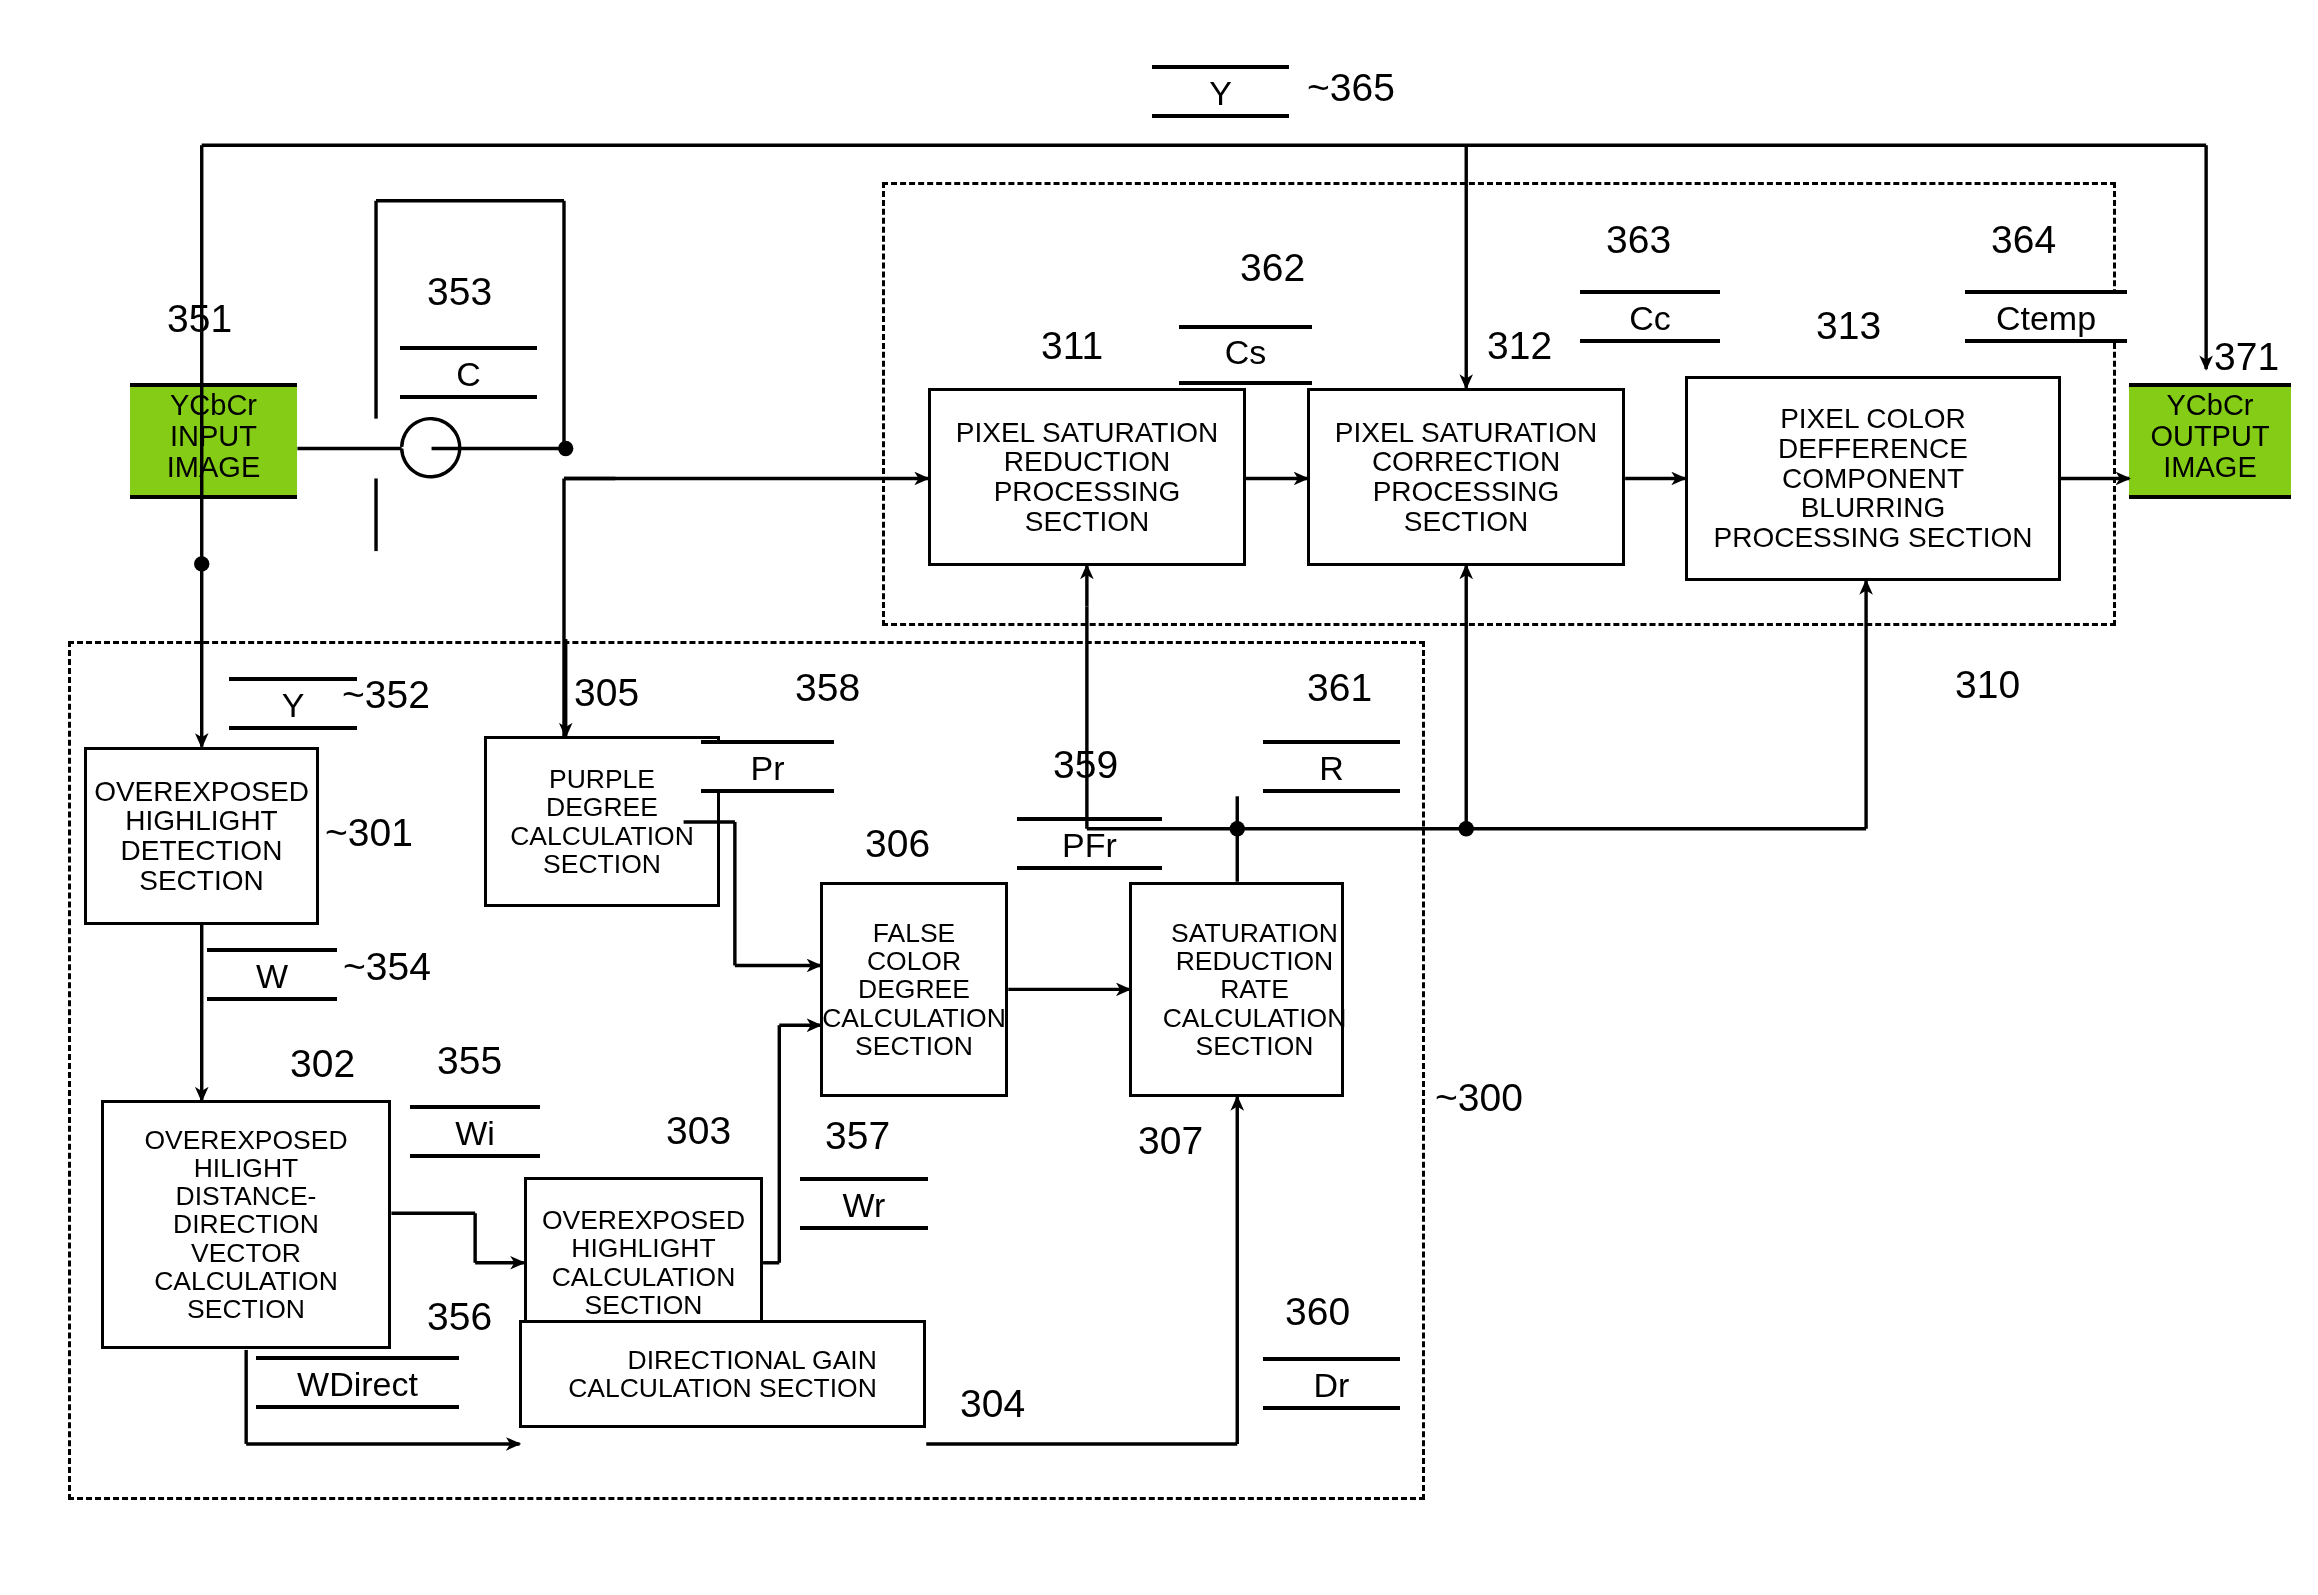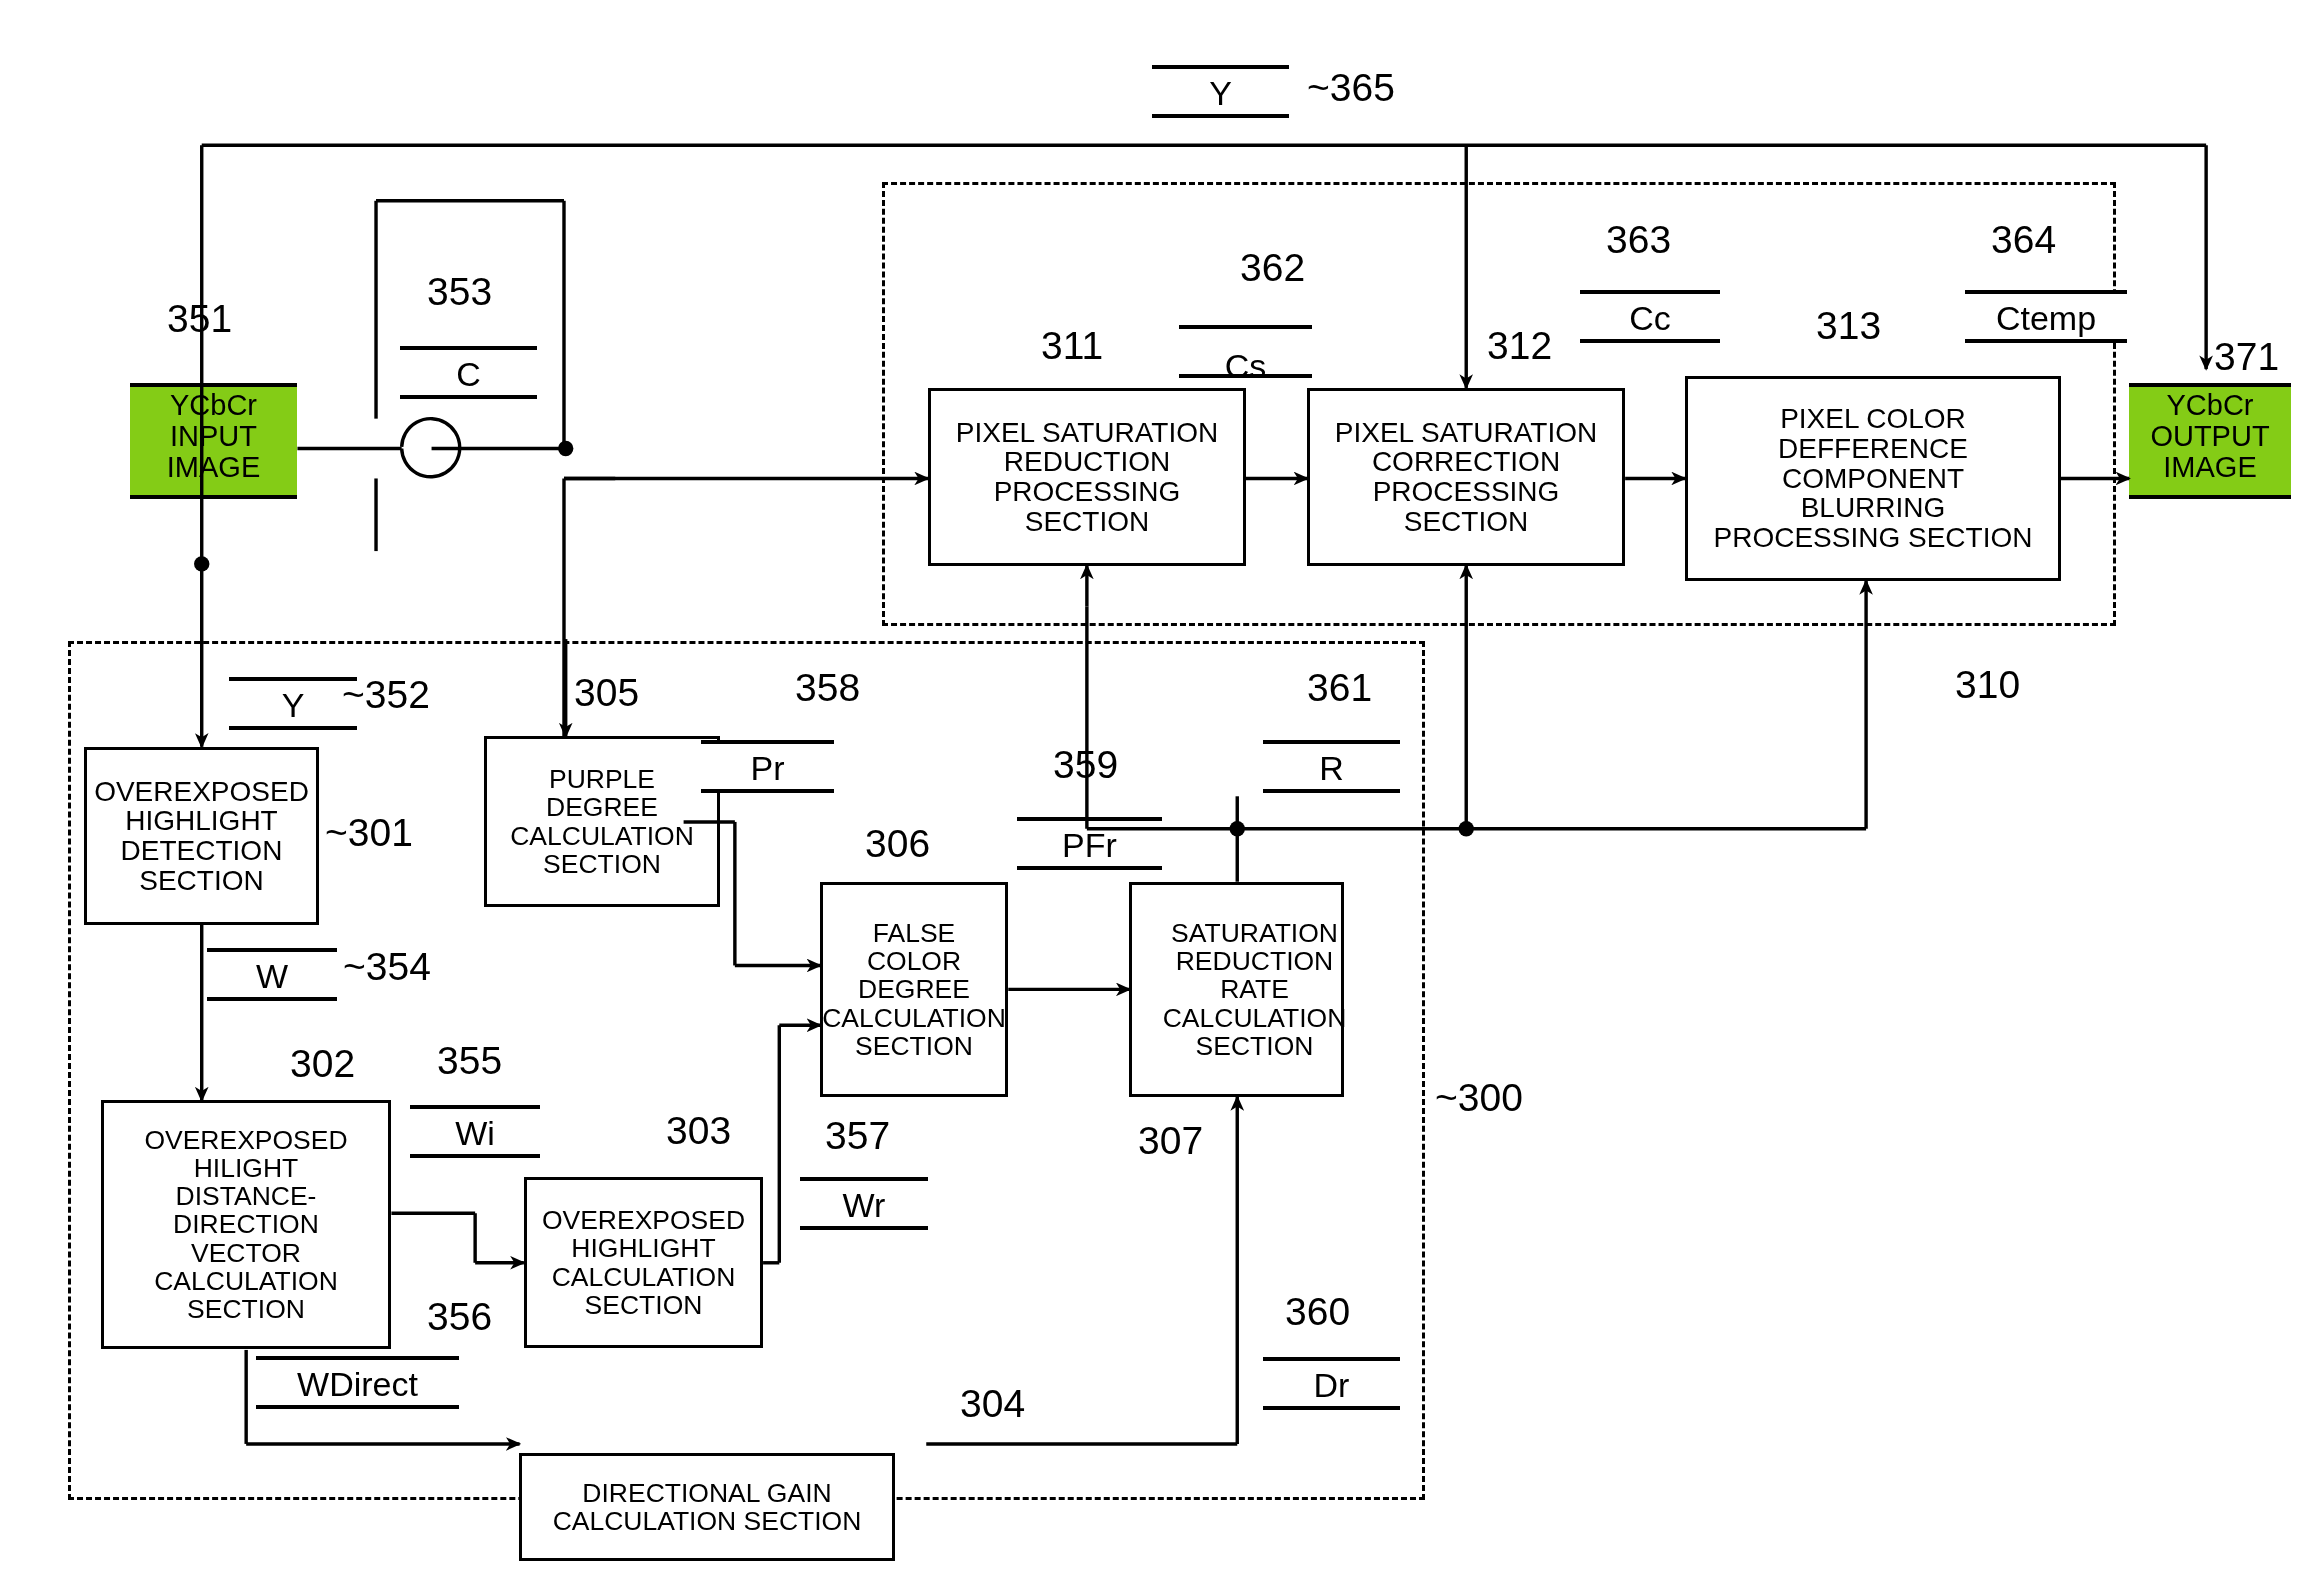--- a/index.html
+++ b/index.html
@@ -45,21 +45,21 @@
   </div>
 
   <div class="box" style="left:101px;top:1100px;width:290px;height:249px;font-size:26.5px;">
     <span>OVEREXPOSED<br>HILIGHT<br>DISTANCE-<br>DIRECTION<br>VECTOR<br>CALCULATION<br>SECTION</span>
   </div>
 
   <div class="box" style="left:524px;top:1177px;width:239px;height:171px;font-size:26.5px;">
     <span>OVEREXPOSED<br>HIGHLIGHT<br>CALCULATION<br>SECTION</span>
   </div>
 
-  <div class="box" style="left:519px;top:1453px;width:376px;height:108px;font-size:26.5px;">
+  <div class="box" style="left:519px;top:1320px;width:407px;height:108px;font-size:26.5px;text-align:right;">
     <span>DIRECTIONAL GAIN<br>CALCULATION SECTION</span>
   </div>
 
   <div class="box" style="left:448px;top:736px;width:236px;height:171px;font-size:26.5px;margin-left:36px;">
     <span>PURPLE<br>DEGREE<br>CALCULATION<br>SECTION</span>
   </div>
 
   <div class="box" style="left:820px;top:882px;width:188px;height:215px;font-size:26.5px;">
     <span>FALSE<br>COLOR<br>DEGREE<br>CALCULATION<br>SECTION</span>
   </div>
@@ -125,21 +125,21 @@
   </div>
 
   <div class="sig" style="left:1263px;top:1357px;width:137px;height:53px;font-size:34px;padding-top:6.8px;">
     <span>Dr</span>
   </div>
 
   <div class="sig" style="left:1263px;top:740px;width:137px;height:53px;font-size:34px;padding-top:6.8px;">
     <span>R</span>
   </div>
 
-  <div class="sig" style="left:1179px;top:325px;width:133px;height:53px;font-size:34px;padding-top:20px;">
+  <div class="sig" style="left:1179px;top:325px;width:133px;height:60px;font-size:34px;padding-top:6px;">
     <span>Cs</span>
   </div>
 
   <div class="sig" style="left:1580px;top:290px;width:140px;height:53px;font-size:34px;padding-top:6.8px;">
     <span>Cc</span>
   </div>
 
   <div class="sig" style="left:1965px;top:290px;width:162px;height:53px;font-size:34px;padding-top:6.8px;">
     <span>Ctemp</span>
   </div>

